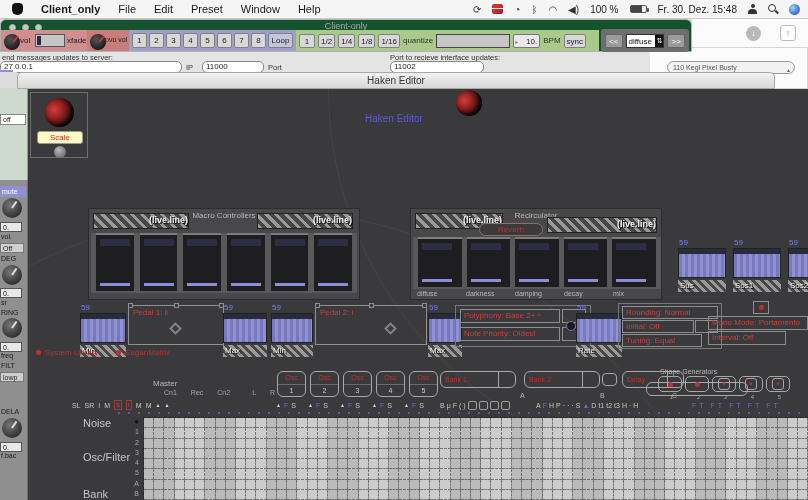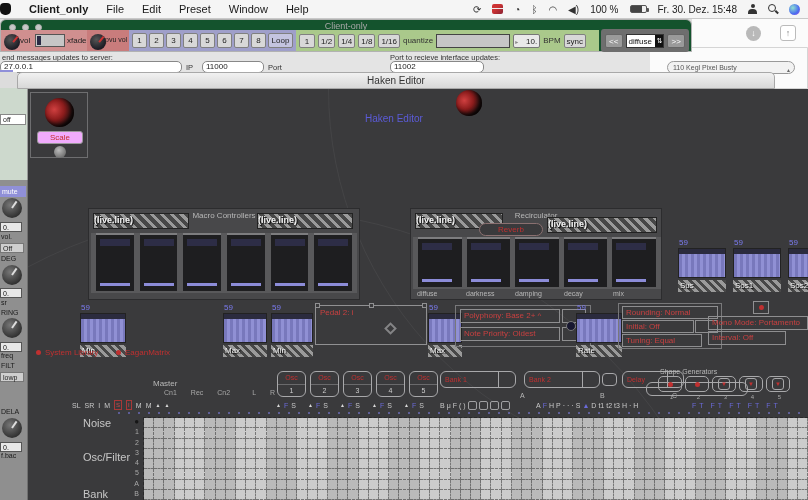--- a/index.html
+++ b/index.html
@@ -1,21 +1,21 @@
 <!DOCTYPE html>
 <html><head>
 <meta charset="utf-8">
 <style>
   html,body{margin:0;padding:0;}
   *{box-sizing:border-box;font-family:"Liberation Sans",sans-serif;}
   #screen{position:relative;width:808px;height:500px;overflow:hidden;background:#dedede;}
 
   
   .menubar{position:absolute;left:0;top:0;width:808px;height:19px;background:#f5f5f5;border-bottom:1px solid #c9c9c9;display:flex;align-items:center;font-size:11px;color:#1a1a1a;z-index:40;}
-  .mb-left{display:flex;align-items:center;gap:18px;}
+  .mb-left{display:flex;align-items:center;gap:18px;padding-left:12px;}
   .apple{width:11px;height:12px;background:#111;border-radius:4px 4px 5px 5px;}
   .mb-app{font-weight:bold;}
   .mb-item{cursor:default;}
   .mb-right{margin-left:auto;display:flex;align-items:center;gap:11px;padding-right:8px;font-size:10px;color:#222;}
   .mi{font-size:10px;color:#333;}
   .gift{width:11px;height:10px;background:linear-gradient(135deg,#c33 40%,#823);border-radius:2px;position:relative;}
   .gift::after{content:'';position:absolute;left:0;top:4px;width:11px;height:1px;background:#eee;}
   .batt{width:17px;height:8px;border:1px solid #555;border-radius:2px;position:relative;background:linear-gradient(90deg,#444 75%,#f0f0f0 75%);}
   .batt::after{content:'';position:absolute;right:-3px;top:2px;width:2px;height:4px;background:#555;border-radius:0 1px 1px 0;}
   .person{width:9px;height:10px;position:relative;}
@@ -78,27 +78,27 @@
   .ls-lab{position:absolute;left:1px;font-size:7px;color:#1a1a1a;}
   .ls-tog{position:absolute;left:0;width:24px;height:10px;background:#cfcfcf;border:1px solid #777;font-size:7px;line-height:9px;padding-left:2px;color:#222;}
 
   
   .hktitle{position:absolute;left:17px;top:72px;width:758px;height:17px;background:linear-gradient(#f1f1f1,#d8d8d8);border:1px solid #a8a8a8;border-radius:5px 5px 0 0;text-align:center;font-size:10px;color:#333;line-height:16px;z-index:9;}
   .hkbody{position:absolute;left:28px;top:89px;width:780px;height:411px;background:#3a3a3c;overflow:hidden;z-index:8;color:#ccc;}
   .arc{position:absolute;border:1px solid rgba(255,255,255,0.05);border-radius:50%;}
 
   .scalebox{position:absolute;left:2px;top:3px;width:58px;height:66px;border:1px solid #6e6e70;}
   .orb{border-radius:50%;background:radial-gradient(circle at 32% 40%,#d04040,#8c1c1c 38%,#241010 68%,#050505);box-shadow:inset -2px -2px 4px rgba(0,0,0,.8);}
-  .scalebtn{position:absolute;left:6px;top:38px;width:46px;height:13px;border:1px solid #999;border-radius:3px;background:#f0abfc;color:#c33030;font-size:8px;text-align:center;line-height:12px;}
+  .scalebtn{position:absolute;left:6px;top:38px;width:46px;height:13px;border:1px solid #999;border-radius:3px;background:#fef9c3;color:#c33030;font-size:8px;text-align:center;line-height:12px;}
   .miniknob{position:absolute;left:23px;top:53px;width:12px;height:12px;border-radius:50%;background:radial-gradient(circle at 40% 35%,#bbb,#555);}
   .hklogo{position:absolute;left:337px;top:24px;font-size:10px;color:#5b5bd8;}
 
   .panel{position:absolute;background:#48484a;border:1px solid #2c2c2e;}
   .ptitle{position:absolute;left:0;right:0;top:2px;text-align:center;font-size:8px;color:#b8b8b8;}
-  .llbox{position:absolute;height:16px;background:repeating-linear-gradient(45deg,#9a9a9a 0 3px,#474747 3px 7px);border:1px solid #222;color:#f2f2f2;font-weight:bold;font-size:9px;line-height:13px;text-align:left;text-shadow:1px 1px 1px #000;}
+  .llbox{position:absolute;height:16px;background:repeating-linear-gradient(45deg,#9a9a9a 0 3px,#474747 3px 7px);border:1px solid #222;color:#f2f2f2;font-weight:bold;font-size:9px;line-height:13px;text-align:right;text-shadow:1px 1px 1px #000;}
   .srow{position:absolute;background:#59595b;display:flex;gap:6px;padding:0 5px;align-items:flex-start;}
   .mslider{width:38px;height:58px;background:#1e1e20;border-top:2px solid #7d7d7f;position:relative;}
   .mslider::before{content:'';position:absolute;left:4px;top:4px;width:30px;height:7px;background:#2d2d46;}
   .mslider::after{content:'';position:absolute;left:4px;bottom:5px;width:30px;height:3px;background:#8c8cd8;}
   .rlabels{position:absolute;display:flex;font-size:7px;color:#b8b8b8;}
   .rlabels span{width:49px;text-align:left;padding-left:2px;}
 
   .s59{position:relative;height:54px;}
   .s59v{color:#7b7bf0;font-size:8px;height:10px;line-height:10px;padding-left:1px;}
   .s59body{position:relative;height:30px;background:repeating-linear-gradient(90deg,#7878bc 0 3px,#9090d4 3px 6px);border:1px solid #222;}
@@ -354,20 +354,27 @@
         </div>
       </div>
 
     <div class="s59slot" id="p59a" style="left:52px;top:214px;width:46px;">
         <div class="s59" style="width: 46px;">
           <div class="s59v">59</div>
           <div class="s59body"></div>
           <div class="s59lab">Min</div>
         </div>
       </div>
+    <div class="pedalbox" style="left:100px;top:216px;width:96px;">
+      <span class="tab" style="left:-1px;"></span>
+        <span class="tab" style="left:45px;"></span>
+        <span class="tab" style="right:-1px;"></span>
+      <div class="pedaltitle">Pedal 1:  ii</div>
+      <div class="diamond" style="left:42px;top:18px;"></div>
+    </div>
     <div class="s59slot" id="p59b" style="left:195px;top:214px;width:44px;">
         <div class="s59" style="width: 44px;">
           <div class="s59v">59</div>
           <div class="s59body"></div>
           <div class="s59lab">Max</div>
         </div>
       </div>
     <div class="s59slot" id="p59c" style="left:243px;top:214px;width:42px;">
         <div class="s59" style="width: 42px;">
           <div class="s59v">59</div>

